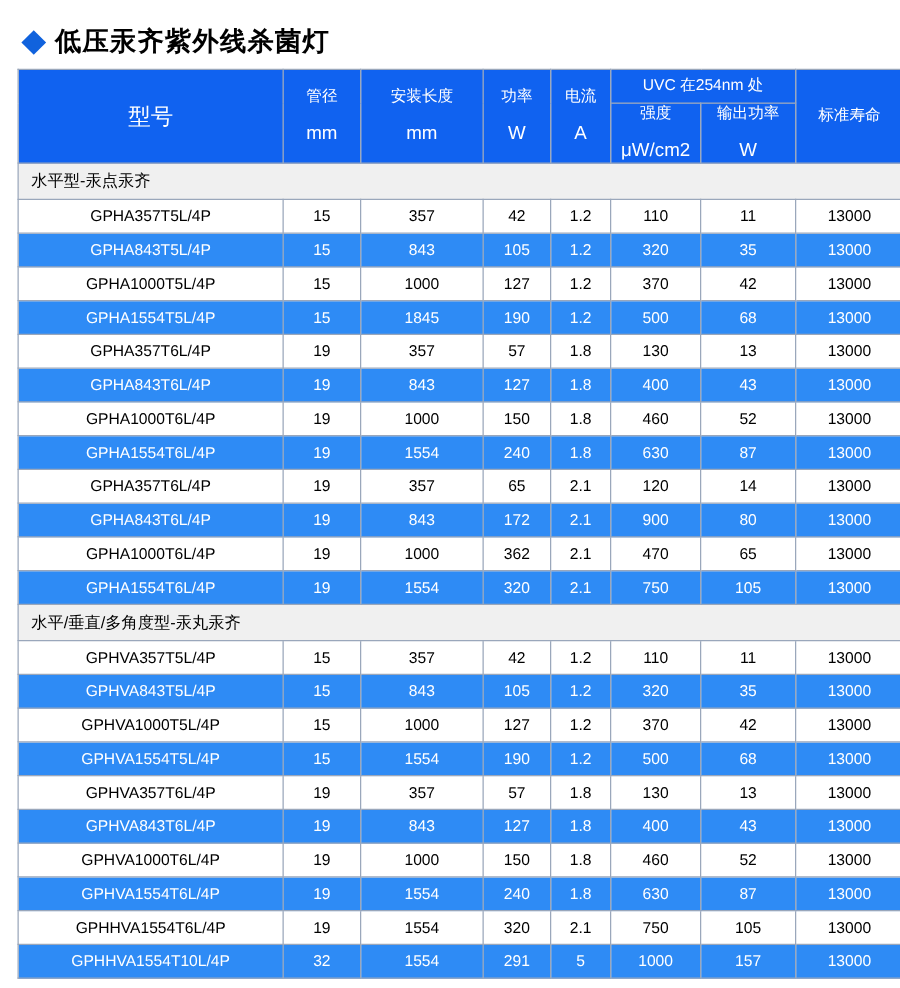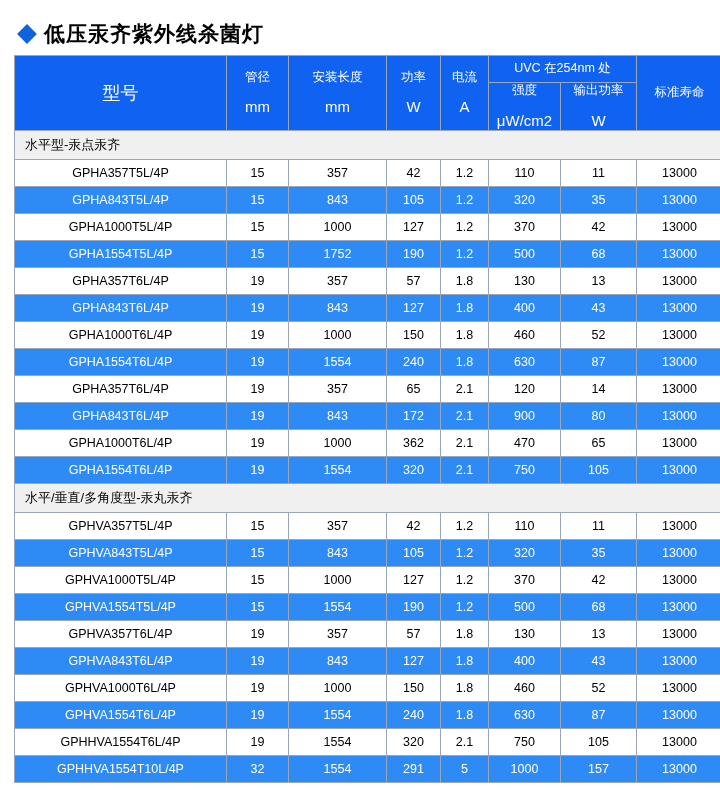--- a/index.html
+++ b/index.html
@@ -178,21 +178,21 @@
           <td>1000</td>
           <td>127</td>
           <td>1.2</td>
           <td>370</td>
           <td>42</td>
           <td>13000</td>
         </tr>
         <tr class="alt">
           <td class="model">GPHA1554T5L/4P</td>
           <td>15</td>
-          <td>1752</td>
+          <td>1845</td>
           <td>190</td>
           <td>1.2</td>
           <td>500</td>
           <td>68</td>
           <td>13000</td>
         </tr>
         <tr>
           <td class="model">GPHA357T6L/4P</td>
           <td>19</td>
           <td>357</td>

